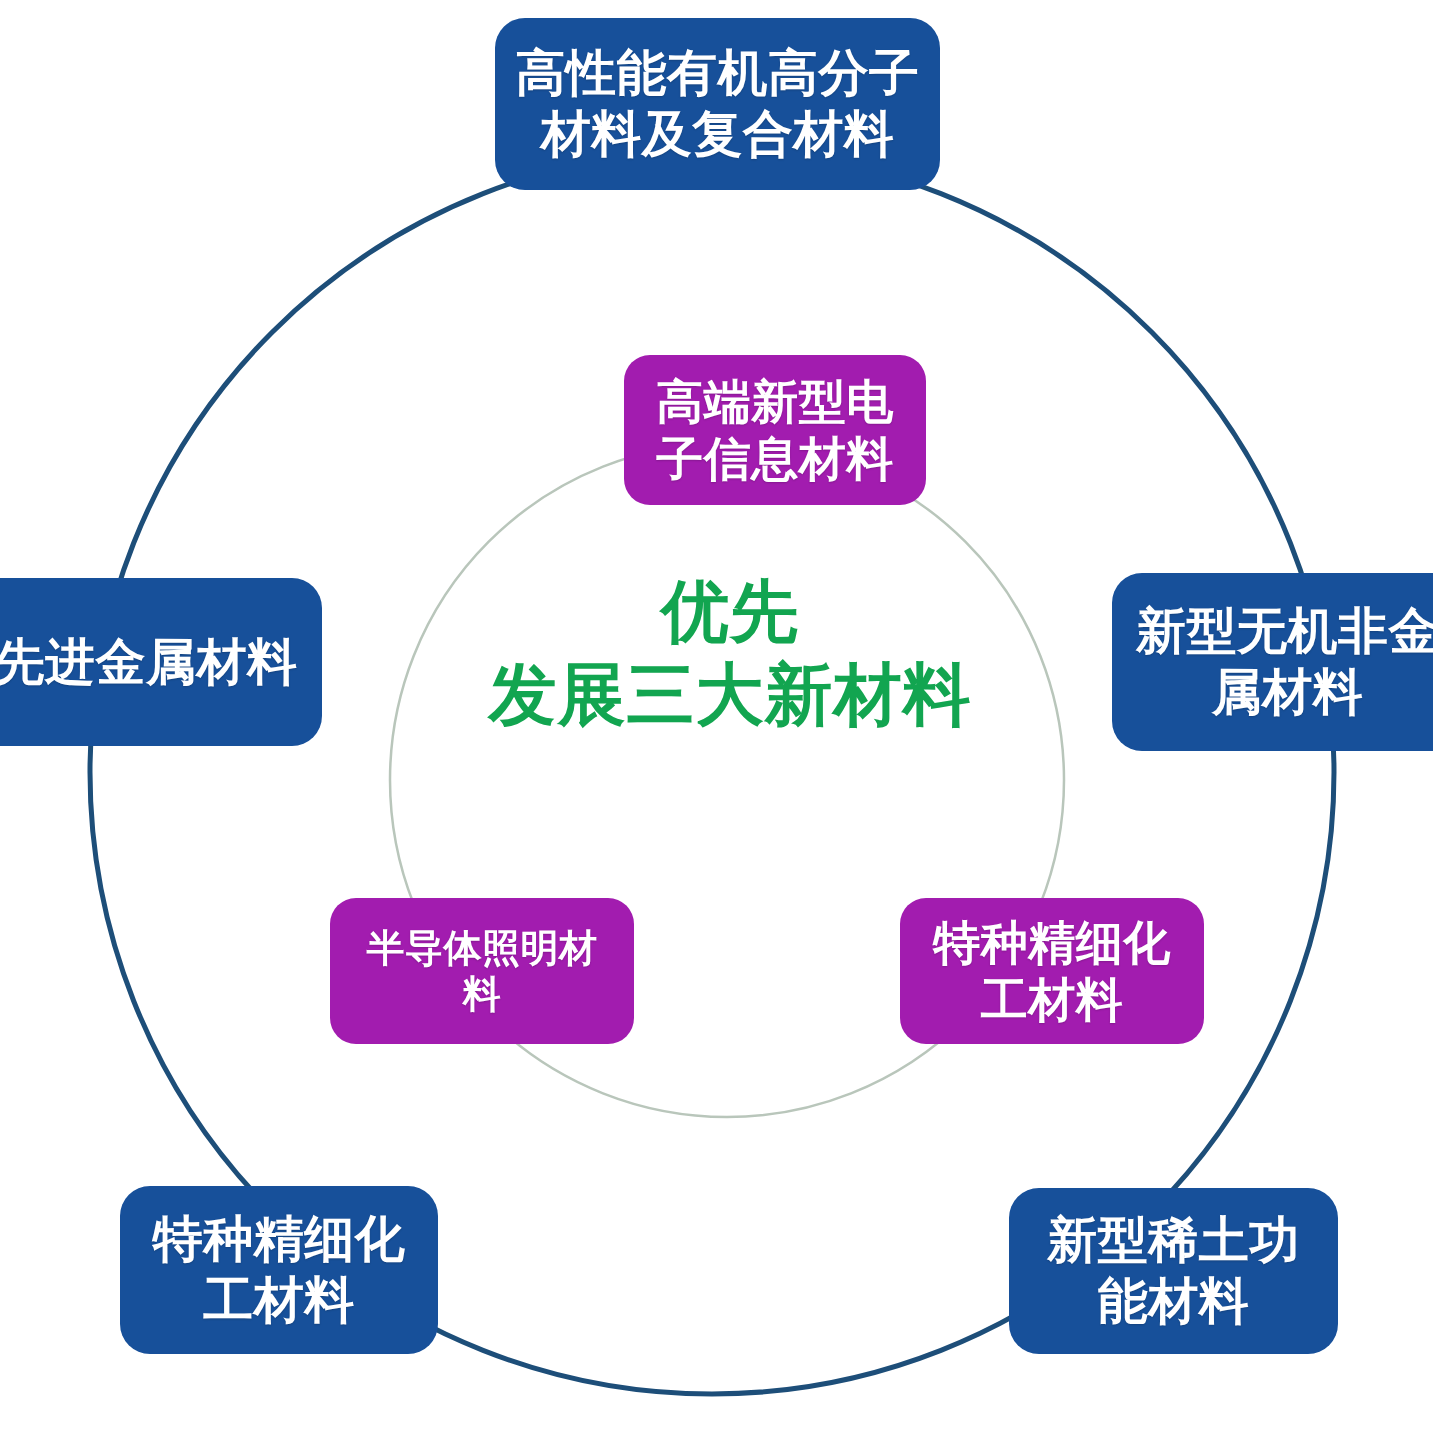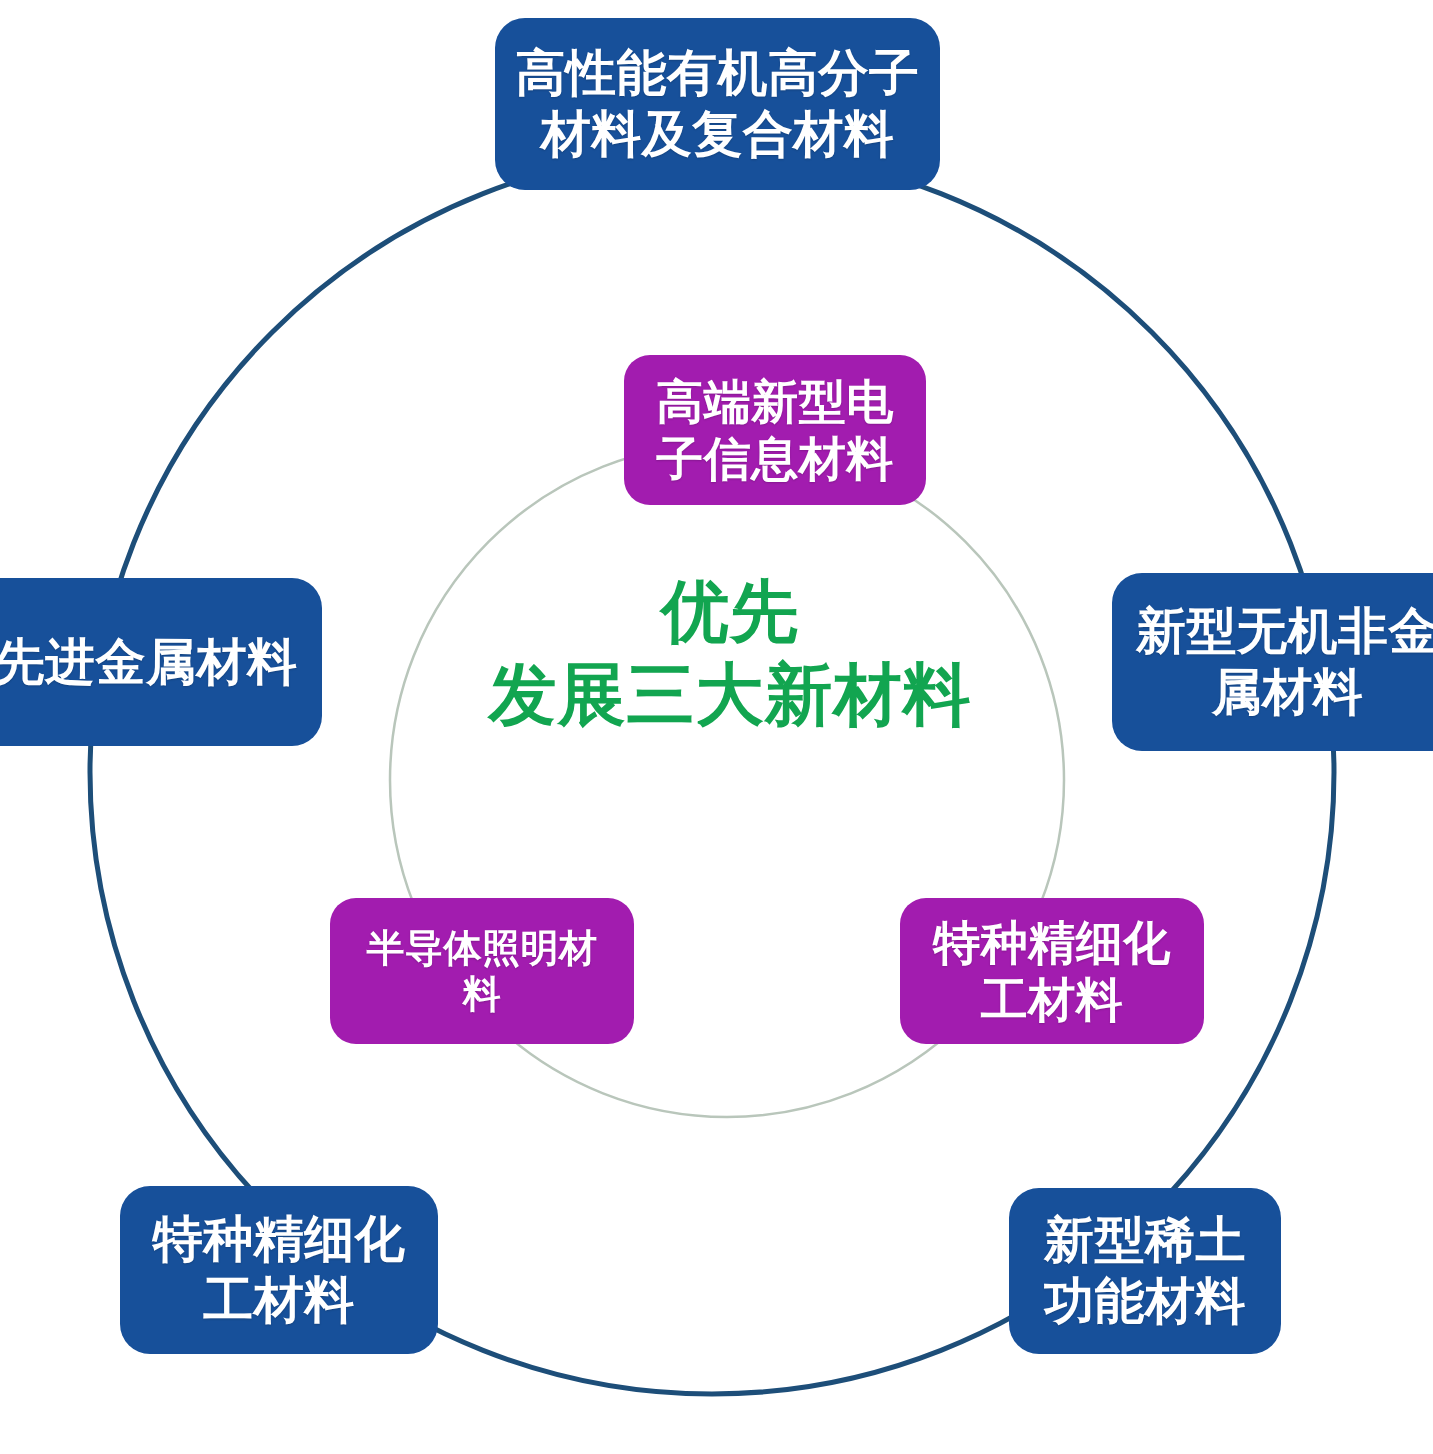--- a/index.html
+++ b/index.html
@@ -51,21 +51,21 @@
   }
   #node-inorganic {
     left: 1112px; top: 573px; width: 351px; height: 178px;
     font-size: 50px; border-radius: 30px;
   }
   #node-chemical {
     left: 120px; top: 1186px; width: 318px; height: 168px;
     font-size: 50px; border-radius: 30px; text-align: center;
   }
   #node-rareearth {
-    left: 1009px; top: 1188px; width: 272px; height: 166px;
+    left: 1009px; top: 1188px; width: 329px; height: 166px;
     font-size: 50px; border-radius: 30px;
   }
 
   
   #node-electronic {
     left: 582px; top: 355px; width: 302px; height: 150px;
     font-size: 47px; border-radius: 26px;
   }
   #node-lighting {
     left: 288px; top: 898px; width: 304px; height: 146px;

